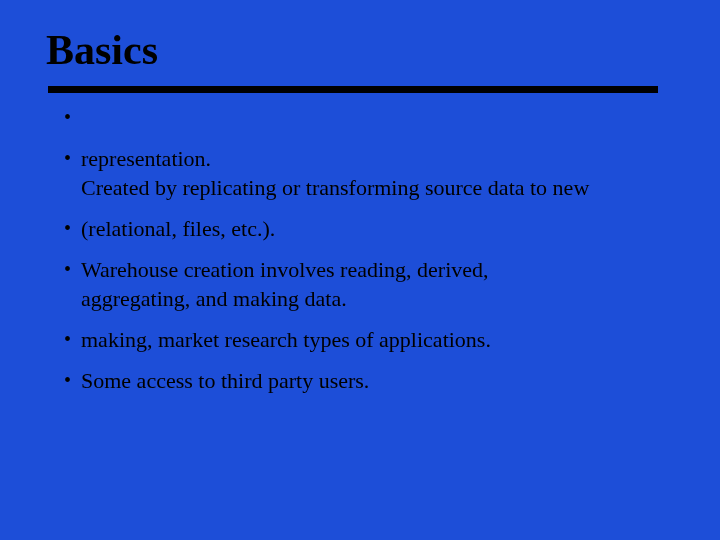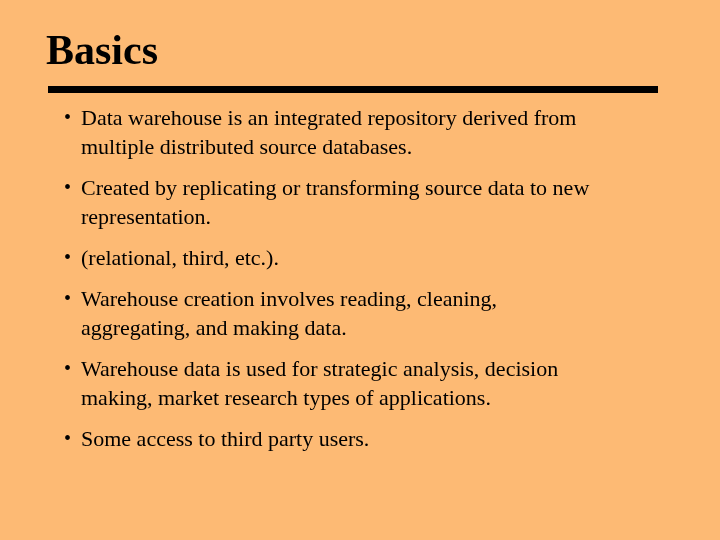--- a/index.html
+++ b/index.html
@@ -4,21 +4,21 @@
 <style>
   html, body {
     margin: 0;
     padding: 0;
     background: #ffffff;
   }
   .slide {
     position: relative;
     width: 720px;
     height: 540px;
-    background: #fdba74;
+    background: #1d4ed8;
     overflow: hidden;
     font-family: "Liberation Serif", "DejaVu Serif", serif;
     color: #000000;
   }
   .title {
     position: absolute;
     left: 46px;
     top: 28px;
     margin: 0;
     font-size: 42px;
@@ -68,53 +68,48 @@
 <div class="slide">
 
   <h1 class="title">Basics</h1>
 
   <div class="title-rule"></div>
 
   <ul class="bullets">
 
     <li>
       <span class="marker">•</span>
+    </li>
+
+    <li>
+      <span class="marker">•</span>
       <span class="text">
-        <span class="line">Data warehouse is an integrated repository derived from</span>
-        <span class="line">multiple distributed source databases.</span>
+        <span class="line">representation.</span>
+        <span class="line">Created by replicating or transforming source data to new</span>
       </span>
     </li>
 
     <li>
       <span class="marker">•</span>
       <span class="text">
-        <span class="line">Created by replicating or transforming source data to new</span>
-        <span class="line">representation.</span>
+        <span class="line">(relational, files, etc.).</span>
       </span>
     </li>
 
     <li>
       <span class="marker">•</span>
       <span class="text">
-        <span class="line">(relational, third, etc.).</span>
-      </span>
-    </li>
-
-    <li>
-      <span class="marker">•</span>
-      <span class="text">
-        <span class="line">Warehouse creation involves reading, cleaning,</span>
+        <span class="line">Warehouse creation involves reading, derived,</span>
         <span class="line">aggregating, and making data.</span>
       </span>
     </li>
 
     <li>
       <span class="marker">•</span>
       <span class="text">
-        <span class="line">Warehouse data is used for strategic analysis, decision</span>
         <span class="line">making, market research types of applications.</span>
       </span>
     </li>
 
     <li>
       <span class="marker">•</span>
       <span class="text">
         <span class="line">Some access to third party users.</span>
       </span>
     </li>

